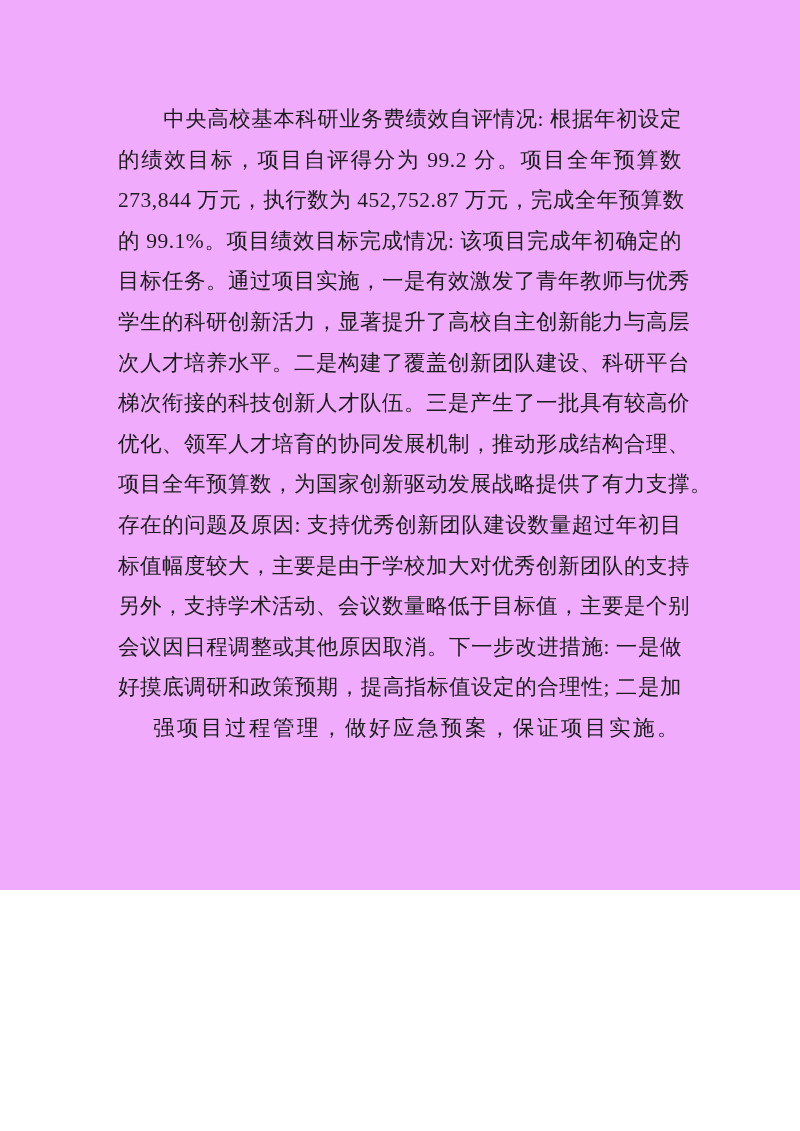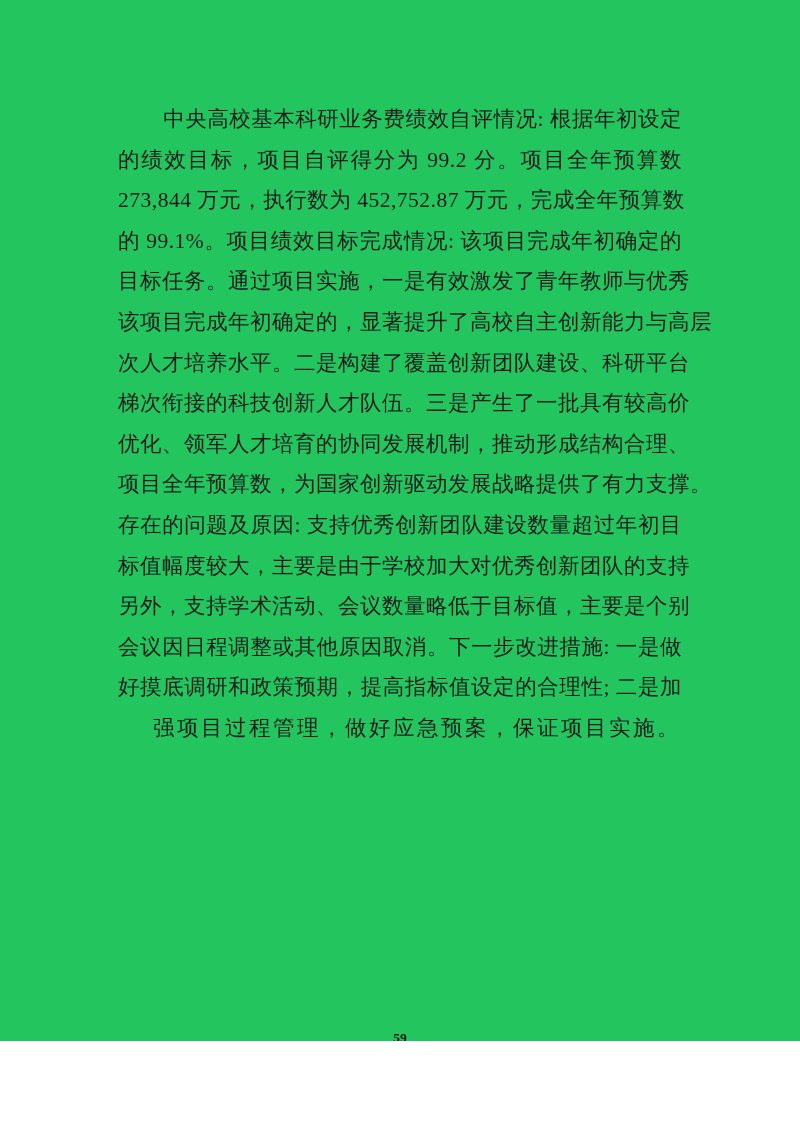--- a/index.html
+++ b/index.html
@@ -3,22 +3,22 @@
 <meta charset="utf-8">
 <style>
   html, body {
     margin: 0;
     padding: 0;
     background: #ffffff;
   }
   .page {
     position: relative;
     width: 800px;
-    height: 1041px;
-    background: #22c55e;
+    height: 890px;
+    background: #f0abfc;
     overflow: hidden;
     font-family: "Liberation Serif", "DejaVu Serif", serif;
     color: #1c1c1c;
   }
   .textblock {
     position: absolute;
     left: 118px;
     top: 99px;
     width: 564px;
   }
@@ -54,21 +54,21 @@
 </head>
 <body>
 
 <div class="page">
   <div class="textblock">
       <div class="line">中央高校基本科研业务费绩效自评情况: 根据年初设定</div>
       <div class="line">的绩效目标，项目自评得分为 99.2 分。项目全年预算数</div>
       <div class="line">273,844 万元，执行数为 452,752.87 万元，完成全年预算数</div>
       <div class="line">的 99.1%。项目绩效目标完成情况: 该项目完成年初确定的</div>
       <div class="line">目标任务。通过项目实施，一是有效激发了青年教师与优秀</div>
-      <div class="line">该项目完成年初确定的，显著提升了高校自主创新能力与高层</div>
+      <div class="line">学生的科研创新活力，显著提升了高校自主创新能力与高层</div>
       <div class="line">次人才培养水平。二是构建了覆盖创新团队建设、科研平台</div>
       <div class="line">梯次衔接的科技创新人才队伍。三是产生了一批具有较高价</div>
       <div class="line">优化、领军人才培育的协同发展机制，推动形成结构合理、</div>
       <div class="line">项目全年预算数，为国家创新驱动发展战略提供了有力支撑。</div>
       <div class="line">存在的问题及原因: 支持优秀创新团队建设数量超过年初目</div>
       <div class="line">标值幅度较大，主要是由于学校加大对优秀创新团队的支持</div>
       <div class="line">另外，支持学术活动、会议数量略低于目标值，主要是个别</div>
       <div class="line">会议因日程调整或其他原因取消。下一步改进措施: 一是做</div>
       <div class="line">好摸底调研和政策预期，提高指标值设定的合理性; 二是加</div>
       <div class="line">强项目过程管理，做好应急预案，保证项目实施。</div>

